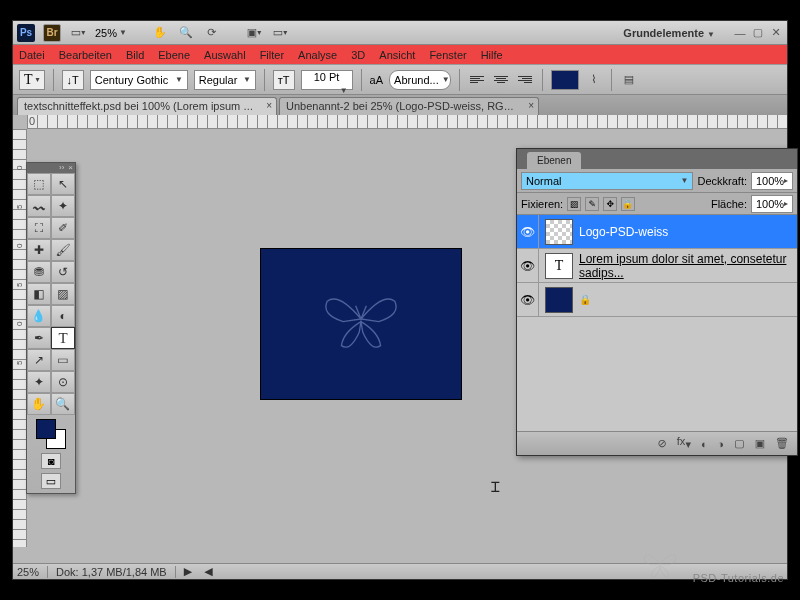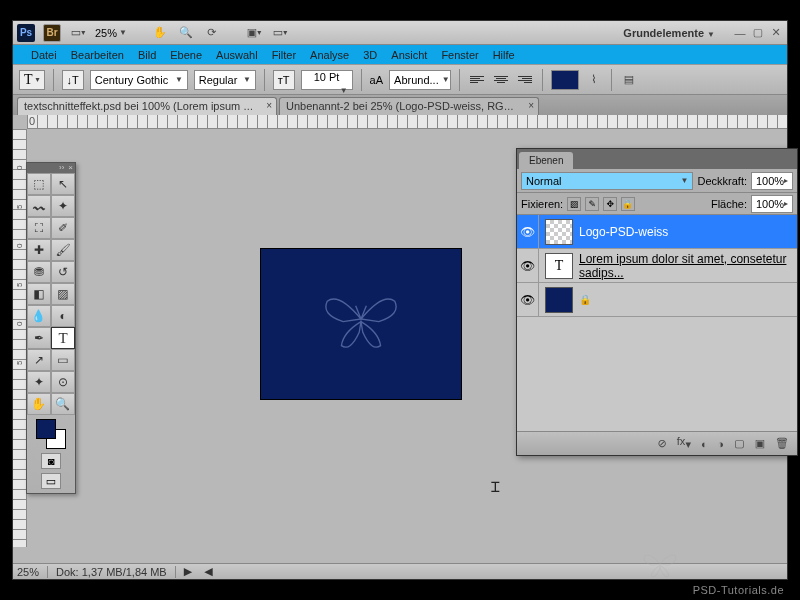--- a/index.html
+++ b/index.html
@@ -8,21 +8,21 @@
 .titlebar { height:24px; background:linear-gradient(#d8d8d8,#bcbcbc); display:flex; align-items:center; padding:0 4px; border-bottom:1px solid #888; gap:8px; }
 .ps-logo { width:18px; height:18px; background:#0a1a3a; color:#7bb0ff; font-weight:bold; display:flex; align-items:center; justify-content:center; font-size:10px; border-radius:2px; }
 .br-logo { width:18px; height:18px; background:#3a2a0a; color:#d8b070; font-weight:bold; display:flex; align-items:center; justify-content:center; font-size:10px; border-radius:2px; border:1px solid #999; }
 .tb-icon { width:18px; height:16px; display:flex; align-items:center; justify-content:center; color:#444; }
 .zoom-sel { display:flex; align-items:center; gap:2px; }
 .tri { font-size:8px; color:#444; }
 .spacer { flex:1; }
 .workspace-sel { font-weight:bold; color:#333; }
 .win-controls { display:flex; gap:4px; margin-left:10px; }
 .win-btn { width:14px; height:12px; color:#555; display:flex; align-items:center; justify-content:center; }
-.menubar { height:20px; background:#0ea5e9; display:flex; align-items:center; padding:0 18px; gap:14px; border-bottom:1px solid #999; color:#222; }
+.menubar { height:20px; background:#ef4444; display:flex; align-items:center; padding:0 6px; gap:14px; border-bottom:1px solid #999; color:#222; }
 .optbar { height:30px; background:linear-gradient(#cacaca,#b4b4b4); display:flex; align-items:center; padding:0 6px; gap:6px; border-bottom:1px solid #888; }
 .opt-box { height:20px; background:#eee; border:1px solid #888; display:flex; align-items:center; padding:0 4px; gap:3px; }
 .opt-drop { background:#fff; }
 .sep { width:1px; height:22px; background:#888; margin:0 2px; }
 .tabs { height:20px; background:linear-gradient(#a8a8a8,#989898); display:flex; align-items:flex-end; padding:0 4px; }
 .tab { height:18px; padding:2px 18px 2px 6px; background:#d0d0d0; border:1px solid #777; border-bottom:none; margin-right:2px; font-size:10px; color:#333; position:relative; max-width:260px; overflow:hidden; white-space:nowrap; text-overflow:ellipsis; border-radius:3px 3px 0 0; }
 .tab.active { background:#b8b8b8; }
 .tab-x { position:absolute; right:4px; top:2px; font-size:10px; color:#444; }
 .workarea { flex:1; position:relative; background:#b8b8b8; overflow:hidden; }
 .ruler-h { position:absolute; top:0; left:14px; right:0; height:14px; background:#e8e8e8; border-bottom:1px solid #888; background-image:repeating-linear-gradient(to right,#888 0,#888 1px,transparent 1px,transparent 10px); font-size:8px; color:#555; }
@@ -41,38 +41,38 @@
 .tool { width:24px; height:22px; border:1px solid #999; display:flex; align-items:center; justify-content:center; color:#333; font-size:12px; background:linear-gradient(#d8d8d8,#bcbcbc); }
 .tool.sel { background:#fff; border:1px solid #333; }
 .swatches { padding:4px; display:flex; flex-direction:column; align-items:center; gap:4px; }
 .fgbg { position:relative; width:30px; height:30px; }
 .fg { position:absolute; top:0; left:0; width:20px; height:20px; background:#0a1e5e; border:1px solid #000; }
 .bg { position:absolute; bottom:0; right:0; width:20px; height:20px; background:#fff; border:1px solid #000; }
 .qm { width:20px; height:16px; border:1px solid #888; background:#ddd; display:flex; align-items:center; justify-content:center; }
 
 .layers { position:absolute; top:148px; left:516px; width:282px; height:308px; background:#b0b0b0; border:1px solid #333; box-shadow:2px 2px 6px rgba(0,0,0,.4); display:flex; flex-direction:column; }
 .layers-tabhead { height:20px; background:#6a6a6a; display:flex; align-items:flex-end; }
-.layers-tab { background:#b0b0b0; padding:3px 10px; color:#222; font-size:10px; border-radius:3px 3px 0 0; margin-left:2px; }
+.layers-tab { background:#b0b0b0; padding:3px 10px; color:#222; font-size:10px; border-radius:3px 3px 0 0; margin-left:10px; }
 .lay-row1 { height:24px; display:flex; align-items:center; padding:0 4px; gap:4px; border-bottom:1px solid #888; }
 .lay-sel { flex:1; background:#7dd3fc; border:1px solid #888; height:18px; display:flex; align-items:center; padding:0 4px; justify-content:space-between; }
 .lay-in { width:42px; height:18px; background:#fff; border:1px solid #888; text-align:center; display:flex; align-items:center; justify-content:center; }
 .lay-row2 { height:22px; display:flex; align-items:center; padding:0 4px; gap:4px; border-bottom:1px solid #888; font-size:10px; }
 .lock-ic { width:14px; height:14px; border:1px solid #888; display:flex; align-items:center; justify-content:center; font-size:9px; }
 .lay-list { flex:1; background:#c8c8c8; overflow:auto; }
 .layer { height:34px; display:flex; align-items:center; border-bottom:1px solid #999; gap:6px; padding-right:6px; }
 .layer.sel { background:#2a7fff; color:#fff; }
 .eye { width:22px; display:flex; align-items:center; justify-content:center; font-size:12px; border-right:1px solid #999; height:100%; }
 .thumb { width:28px; height:26px; background:#fff; border:1px solid #555; display:flex; align-items:center; justify-content:center; font-size:14px; }
 .thumb.checker { background-image:linear-gradient(45deg,#ccc 25%,transparent 25%,transparent 75%,#ccc 75%),linear-gradient(45deg,#ccc 25%,#fff 25%,#fff 75%,#ccc 75%); background-size:8px 8px; background-position:0 0,4px 4px; }
 .thumb.blue { background:#0a1e5e; }
 .lay-name { flex:1; font-style:italic; font-size:12px; }
 .lay-name.und { text-decoration:underline; font-style:normal; }
 .lock { font-size:10px; color:#333; }
 .lay-foot { height:24px; background:linear-gradient(#c0c0c0,#a8a8a8); display:flex; align-items:center; justify-content:flex-end; gap:10px; padding:0 8px; border-top:1px solid #888; font-size:11px; color:#444; }
-.watermark { position:absolute; bottom:4px; right:16px; color:#888; font-size:11px; letter-spacing:.5px; }
+.watermark { position:absolute; bottom:16px; right:16px; color:#888; font-size:11px; letter-spacing:.5px; }
 .wm-fly { position:absolute; bottom:18px; right:120px; opacity:.25; }
 .cursor { position:absolute; top:350px; left:464px; font-size:14px; color:#222; }
 .align-btn { width:18px; height:16px; display:flex; flex-direction:column; justify-content:center; gap:1px; padding:2px; }
 .align-btn i { height:1px; background:#333; display:block; }
 </style>
 </head>
 <body>
 
 <div class="app">
 
@@ -127,21 +127,21 @@
         <span class="tri" style="margin-left:auto">▼</span>
       </div>
     <div class="sep"></div>
     <div class="opt-box">тT</div>
     <div class="opt-box opt-drop" style="width:52px;flex-direction:column;">
         <span>10 Pt</span>
         <span class="tri" style="margin-left:auto">▼</span>
       </div>
     <div class="sep"></div>
     <span>aA</span>
-    <div class="opt-box opt-drop" style="width:62px;">
+    <div class="opt-box opt-drop" style="width:62px;border-radius:9px;">
         <span>Abrund...</span>
         <span class="tri" style="margin-left:auto">▼</span>
       </div>
     <div class="sep"></div>
     <div class="align-btn">
         <i style="width:100%"></i>
         <i style="width:70%"></i>
         <i style="width:100%"></i>
         <i style="width:60%"></i>
       </div>

